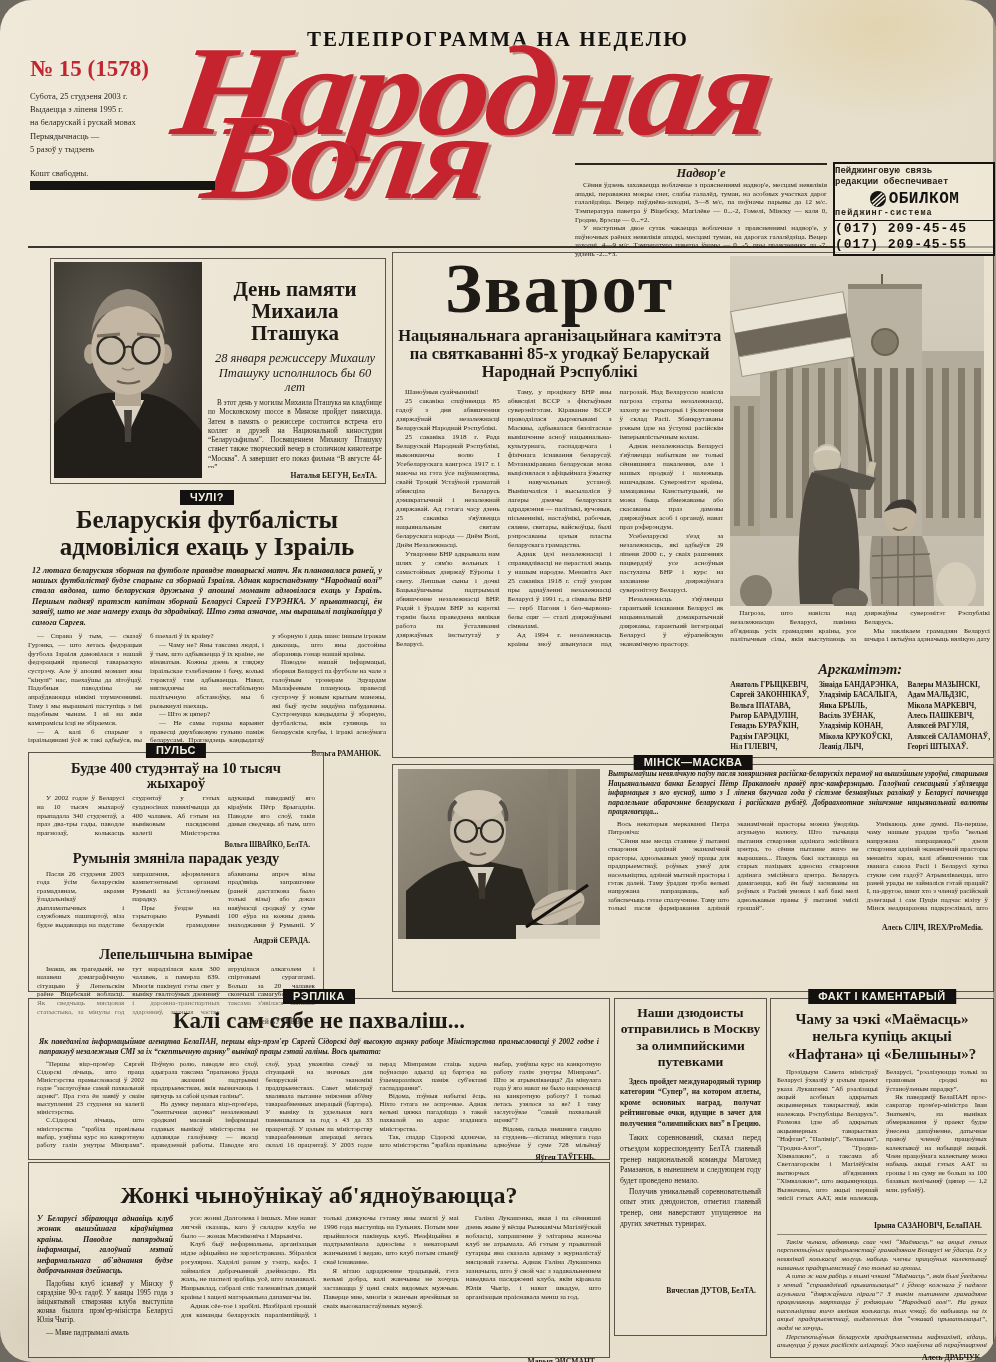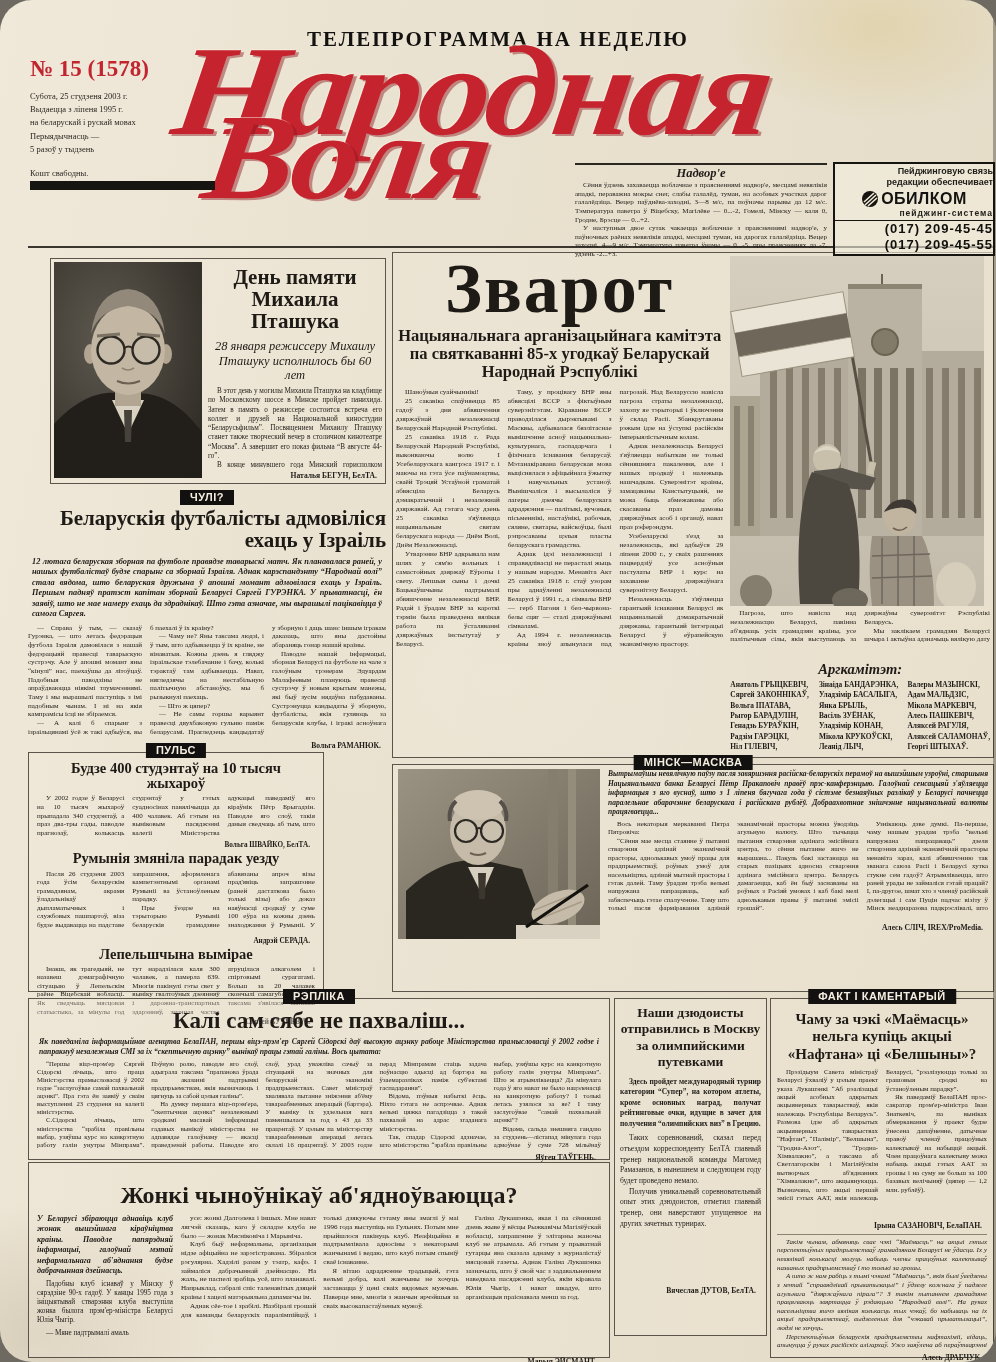--- a/index.html
+++ b/index.html
@@ -23,21 +23,21 @@
         transform:skewX(-8deg) scaleX(1.12);transform-origin:left bottom;letter-spacing:-3px;
         text-shadow:3px 2px 0 rgba(140,22,28,.45),-1px -1px 0 rgba(255,244,230,.5);z-index:1;}
   .mast1{left:168px;top:40px;font-size:128px;}
   .mast2{left:198px;top:108px;font-size:122px;}
   .blackbar{position:absolute;left:30px;top:181px;width:185px;height:9px;background:#171511;z-index:2;}
 
   .weather{position:absolute;left:575px;top:163px;width:252px;z-index:3;border-top:2px solid #2a2620;padding-top:1px;}
   .weather h3{margin:0;text-align:center;font-size:12.5px;font-style:italic;font-weight:bold;}
   .wbody p{margin:0;font-size:7.1px;line-height:1.22;text-align:justify;text-indent:8px;}
   .ad{position:absolute;left:833px;top:162px;width:158px;z-index:3;border:2px solid #161410;
-      background:rgba(244,238,224,.6);text-align:right;font-family:Liberation Sans, sans-serif;padding:2px 0 0;}
+      background:rgba(244,238,224,.6);text-align:left;font-family:Liberation Mono, monospace;padding:2px 0 0;}
   .ad-l1{font-size:9px;font-weight:bold;line-height:1.25;color:#22201b;}
   .ad-brand{display:flex;align-items:center;justify-content:center;gap:2px;margin-top:1px;}
   .ad-brand span{font-size:16px;font-weight:bold;letter-spacing:.5px;color:#141210;}
   .ad-sub{font-size:8.5px;font-weight:bold;letter-spacing:1px;color:#22201b;border-bottom:1.5px solid #161410;padding-bottom:2px;}
   .ad-phones div{font-size:13px;font-weight:bold;letter-spacing:1px;line-height:1.3;color:#12100d;}
   .toprule{position:absolute;left:28px;top:246px;width:966px;height:2px;background:#3b362e;}
 
   
   .box{position:absolute;border:1px solid #5a544a;background:rgba(240,233,218,.35);}
   .tag{background:#131110;color:#f3eedf;font-family:"Liberation Sans",sans-serif;font-weight:bold;
@@ -50,28 +50,28 @@
   .cols p{margin:0;text-indent:9px;text-align:justify;}
   .c2{column-count:2;column-gap:8px;}
   .c3{column-count:3;column-gap:8px;}
   .c5{column-count:5;column-gap:7px;}
   .byline{text-align:right;font-weight:bold;font-size:7.6px;padding-right:5px;margin-top:3px;}
   .photo{display:block;background:#8c8577;}
 
   
   .ptashuk{left:50px;top:258px;width:336px;height:226px;display:flex;padding:3px;box-sizing:border-box;gap:6px;}
   .pt-right{flex:1;display:flex;flex-direction:column;}
-  .pt-right h2{font-size:21px;line-height:1.05;text-align:center;margin-top:4px;}
+  .pt-right h2{font-size:21px;line-height:1.05;text-align:center;margin-top:16px;}
   .pt-sub{font-size:12.5px;font-style:italic;text-align:center;line-height:1.15;margin:7px 4px 5px;}
   .pt-body{font-size:7.2px;line-height:1.28;flex:1;overflow:hidden;}
   .pt-body p{margin:0;text-indent:9px;text-align:justify;}
 
   
   .chuli{position:absolute;left:28px;top:487px;width:358px;height:258px;}
-  .chuli h1{font-size:21px;line-height:1.07;text-align:right;}
+  .chuli h1{font-size:25px;line-height:1.07;text-align:center;}
   .chuli .lead{font-size:8.3px;line-height:1.26;margin:5px 4px 4px;}
   .chuli-body{height:114px;font-size:7px;line-height:1.24;}
 
   
   .zvarot{left:392px;top:252px;width:602px;height:506px;display:flex;padding:3px;box-sizing:border-box;gap:7px;}
   .zv-left{width:336px;display:flex;flex-direction:column;}
   .zv-title{font-size:70px;line-height:.95;text-align:center;letter-spacing:2px;}
   .zv-sub{font-size:16.5px;font-weight:bold;text-align:center;line-height:1.12;margin:4px 0 6px;}
   .zv-body{flex:1;font-size:7.1px;line-height:1.27;}
   .zv-right{flex:1;display:flex;flex-direction:column;}

